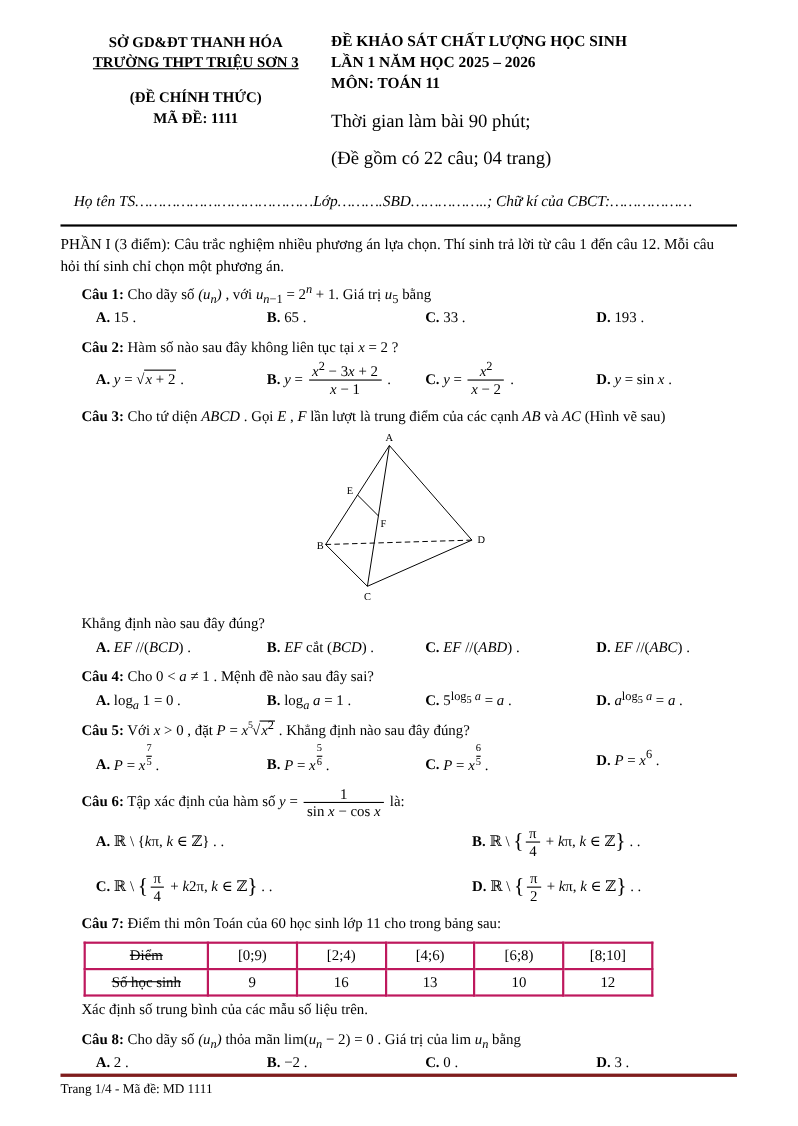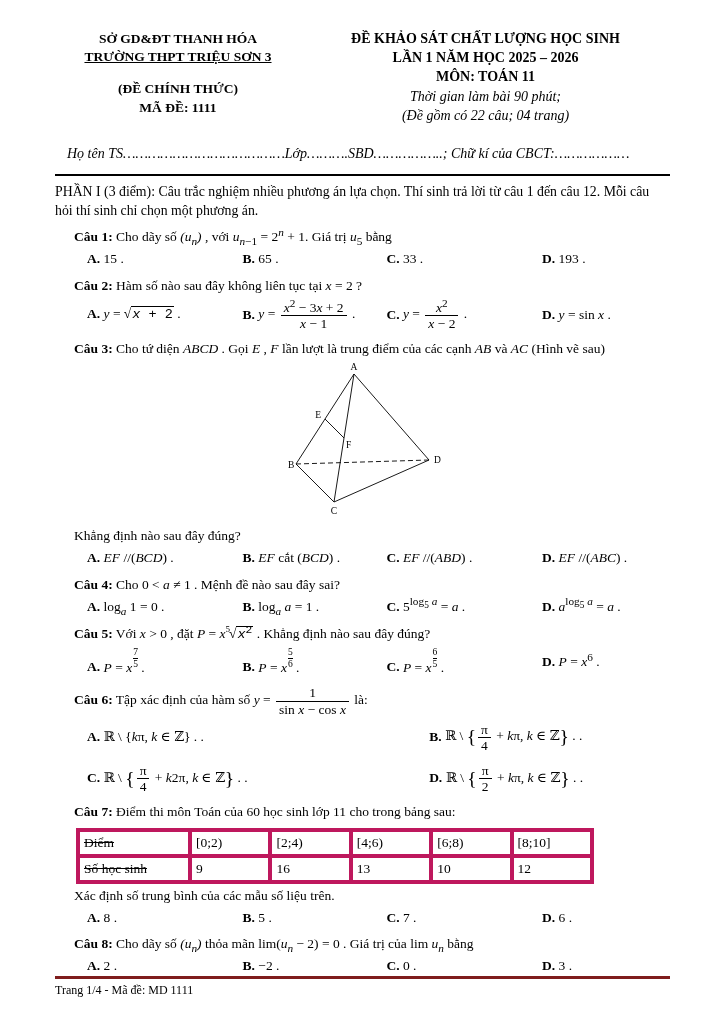--- a/index.html
+++ b/index.html
@@ -7,26 +7,26 @@
   body {
     width: 725px; height: 1024px; overflow: hidden;
     font-family: "Liberation Serif", "DejaVu Serif", serif;
     font-size: 13.5px; color: #000;
   }
   .page { width: 725px; height: 796px; padding: 30px 55px 14px 55px; display: flex; flex-direction: column; }
 
   
   .header { display: flex; width: 100%; }
   .header-left { width: 40%; text-align: center; }
-  .header-right { width: 60%; text-align: center; }
+  .header-right { width: 60%; text-align: left; }
   .h-bold { font-weight: bold; font-size: 13.5px; line-height: 1.35; }
   .h-bold-lg { font-weight: bold; font-size: 14px; line-height: 1.35; }
   .underline { text-decoration: underline; }
   .spaced-top { margin-top: 14px; }
-  .h-italic { font-style: italic; font-size: 14px; line-height: 1.4; }
+  .h-italic { font-size: 17px; line-height: 1.4; margin-top: 11px; }
 
   .student-line { font-style: italic; margin-top: 20px; padding-left: 12px; font-size: 14px; }
 
   .hr-thick { border-top: 2.5px solid #000; margin-top: 12px; }
 
   .part-heading { font-weight: normal; margin-top: 6px; line-height: 1.4; font-size: 13.8px; }
 
   
   .question { margin-top: 7px; margin-left: 19px; }
   .stem { line-height: 1.45; }
@@ -38,32 +38,32 @@
   .okey { font-weight: bold; }
   .opt { line-height: 1.4; }
 
   
   .frac { display: inline-block; vertical-align: middle; text-align: center; line-height: 1.12; margin: 1px 2px; }
   .frac .num { display: block; padding: 0 3px; }
   .frac .den { display: block; border-top: 1px solid #000; padding: 0 3px; }
   .fexp { display: inline-block; vertical-align: 5px; text-align: center; font-size: 9.5px; line-height: 1.1; margin-left: 1px; }
   .fexp .num { display: block; }
   .fexp .den { display: block; border-top: 1px solid #000; }
-  .bar { border-top: 1px solid #000; padding: 0 1px; font-family: Liberation Mono, monospace; }
+  .bar { border-top: 1px solid #000; padding: 0 1px; }
   .ridx { font-size: 9px; vertical-align: 6px; margin-right: -1px; }
   .lbr, .rbr { font-size: 1.45em; vertical-align: middle; line-height: 1; }
   sub, sup { line-height: 0; }
 
   
   .figure-wrap { text-align: center; margin: 4px 0 2px 0; }
   .figure-wrap svg text { font-family: "Liberation Serif", serif; font-size: 9.5px; }
 
   
   .score-table { border-collapse: collapse; margin: 6px 0 2px 2px; width: 518px; table-layout: fixed; }
-  .score-table td { border: 4px solid #be185d; padding: 3px 4px; height: 23px; font-size: 13.5px; }
+  .score-table td { border: 2px solid #be185d; text-align: center; padding: 3px 4px; height: 23px; font-size: 13.5px; }
   .score-table td.first { width: 112px; }
   .strike { text-decoration: line-through; }
 
   
   .footer { margin-top: auto; border-top: 3px solid #7f1d1d; padding-top: 4px; text-align: left; font-size: 12px; }
 </style>
 </head>
 <body>
 
 <div class="page">
@@ -169,43 +169,37 @@
       <span class="opt"><b class="okey">D.</b> <span class="otext">ℝ \ <span class="lbr">{</span><span class="frac"><span class="num">π</span><span class="den">2</span></span> + <i>k</i>π, <i>k</i> ∈ ℤ<span class="rbr">}</span> . .</span></span>
     </div>
   </div>
 
   <div class="question">
     <div class="stem"><b class="qlabel">Câu 7:</b> <span>Điểm thi môn Toán của 60 học sinh lớp 11 cho trong bảng sau:</span></div>
     <table class="score-table">
       <tbody>
           <tr>
         <td class="first strike">Điểm</td>
-        <td>[0;2)</td>
+        <td>[0;9)</td>
         <td>[2;4)</td>
         <td>[4;6)</td>
         <td>[6;8)</td>
         <td>[8;10]</td>
       </tr>
       <tr>
         <td class="first strike">Số học sinh</td>
         <td>9</td>
         <td>16</td>
         <td>13</td>
         <td>10</td>
         <td>12</td>
       </tr>
     </tbody>
       </table>
     <div class="post-line">Xác định số trung bình của các mẫu số liệu trên.</div>
-    <div class="options row4">
-      <span class="opt"><b class="okey">A.</b> <span class="otext">8 .</span></span>
-      <span class="opt"><b class="okey">B.</b> <span class="otext">5 .</span></span>
-      <span class="opt"><b class="okey">C.</b> <span class="otext">7 .</span></span>
-      <span class="opt"><b class="okey">D.</b> <span class="otext">6 .</span></span>
-    </div>
   </div>
 
   <div class="question">
     <div class="stem"><b class="qlabel">Câu 8:</b> <span>Cho dãy số <i>(u<sub>n</sub>)</i> thỏa mãn lim(<i>u<sub>n</sub></i> − 2) = 0 . Giá trị của lim <i>u<sub>n</sub></i> bằng</span></div>
     <div class="options row4">
       <span class="opt"><b class="okey">A.</b> <span class="otext">2 .</span></span>
       <span class="opt"><b class="okey">B.</b> <span class="otext">−2 .</span></span>
       <span class="opt"><b class="okey">C.</b> <span class="otext">0 .</span></span>
       <span class="opt"><b class="okey">D.</b> <span class="otext">3 .</span></span>
     </div>

